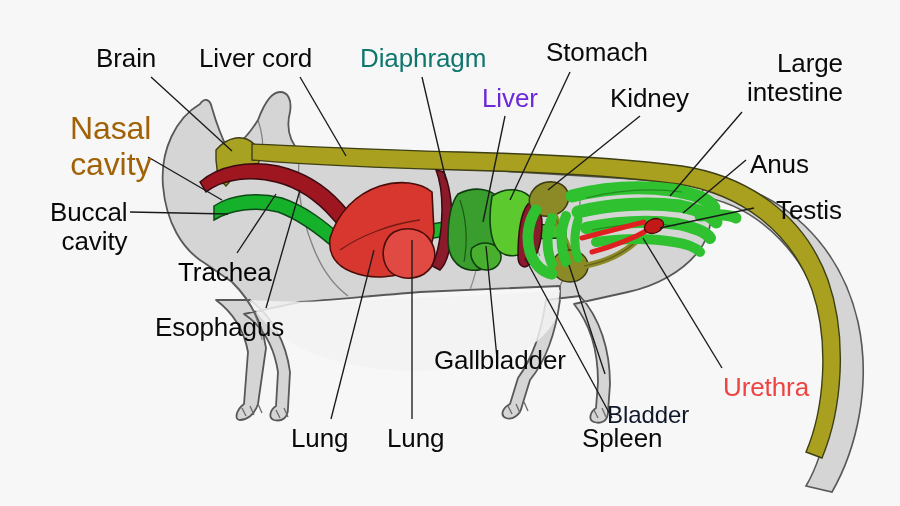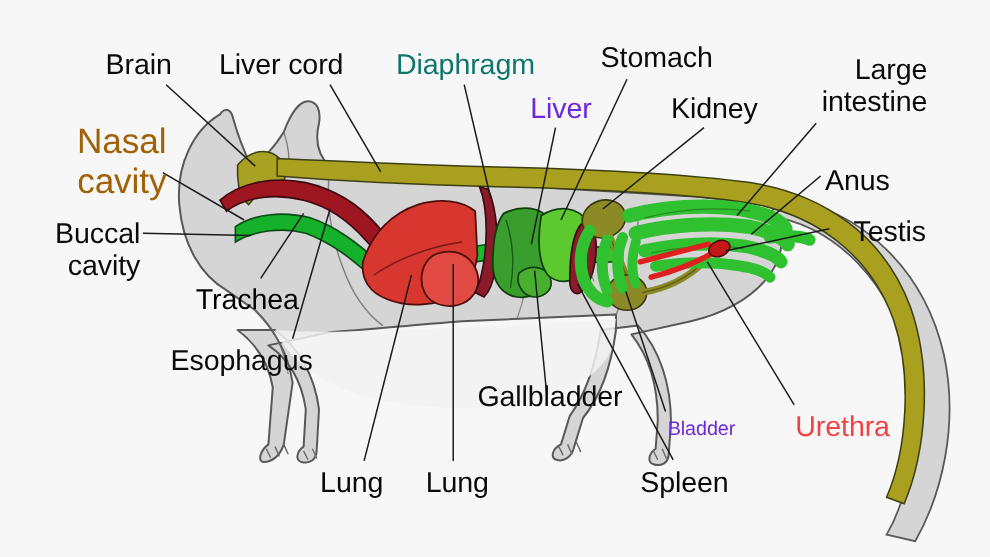--- a/index.html
+++ b/index.html
@@ -249,20 +249,20 @@
       <div class="lbl" style="left: 482px; top: 84px; color: #6d28d9; font-size: 26px;">Liver</div>
       <div class="lbl" style="left: 610px; top: 84px; color: rgb(10, 10, 10); font-size: 26px;">Kidney</div>
       <div class="lbl two" style="left: 747px; top: 49px; color: rgb(10, 10, 10); font-size: 26px;">Large<br>intestine</div>
       <div class="lbl two" style="left: 70px; top: 111px; color: #a16207; font-size: 32px;">Nasal<br>cavity</div>
       <div class="lbl" style="left: 750px; top: 150px; color: rgb(10, 10, 10); font-size: 26px;">Anus</div>
       <div class="lbl two" style="left: 50px; top: 198px; color: rgb(10, 10, 10); font-size: 26px;">Buccal<br>cavity</div>
       <div class="lbl" style="left: 760px; top: 196px; color: rgb(10, 10, 10); font-size: 26px; margin-left: 16px;">Testis</div>
       <div class="lbl" style="left: 151px; top: 258px; color: #000000; font-size: 26px; margin-left: 27px;">Trachea</div>
       <div class="lbl" style="left: 155px; top: 313px; color: rgb(10, 10, 10); font-size: 26px;">Esophagus</div>
       <div class="lbl" style="left: 434px; top: 346px; color: rgb(10, 10, 10); font-size: 26px;">Gallbladder</div>
-      <div class="lbl" style="left: 607px; top: 379px; color: #6d28d9; font-size: 18px;">Bladder</div>
+      <div class="lbl" style="left: 607px; top: 402px; color: #0f172a; font-size: 24px;">Bladder</div>
       <div class="lbl" style="left: 723px; top: 373px; color: #ef4444; font-size: 26px;">Urethra</div>
       <div class="lbl" style="left: 291px; top: 424px; color: rgb(10, 10, 10); font-size: 26px;">Lung</div>
       <div class="lbl" style="left: 387px; top: 424px; color: rgb(10, 10, 10); font-size: 26px;">Lung</div>
       <div class="lbl" style="left: 582px; top: 424px; color: rgb(10, 10, 10); font-size: 26px;">Spleen</div>
     </div>
 
 </div>
 
 </body></html>

